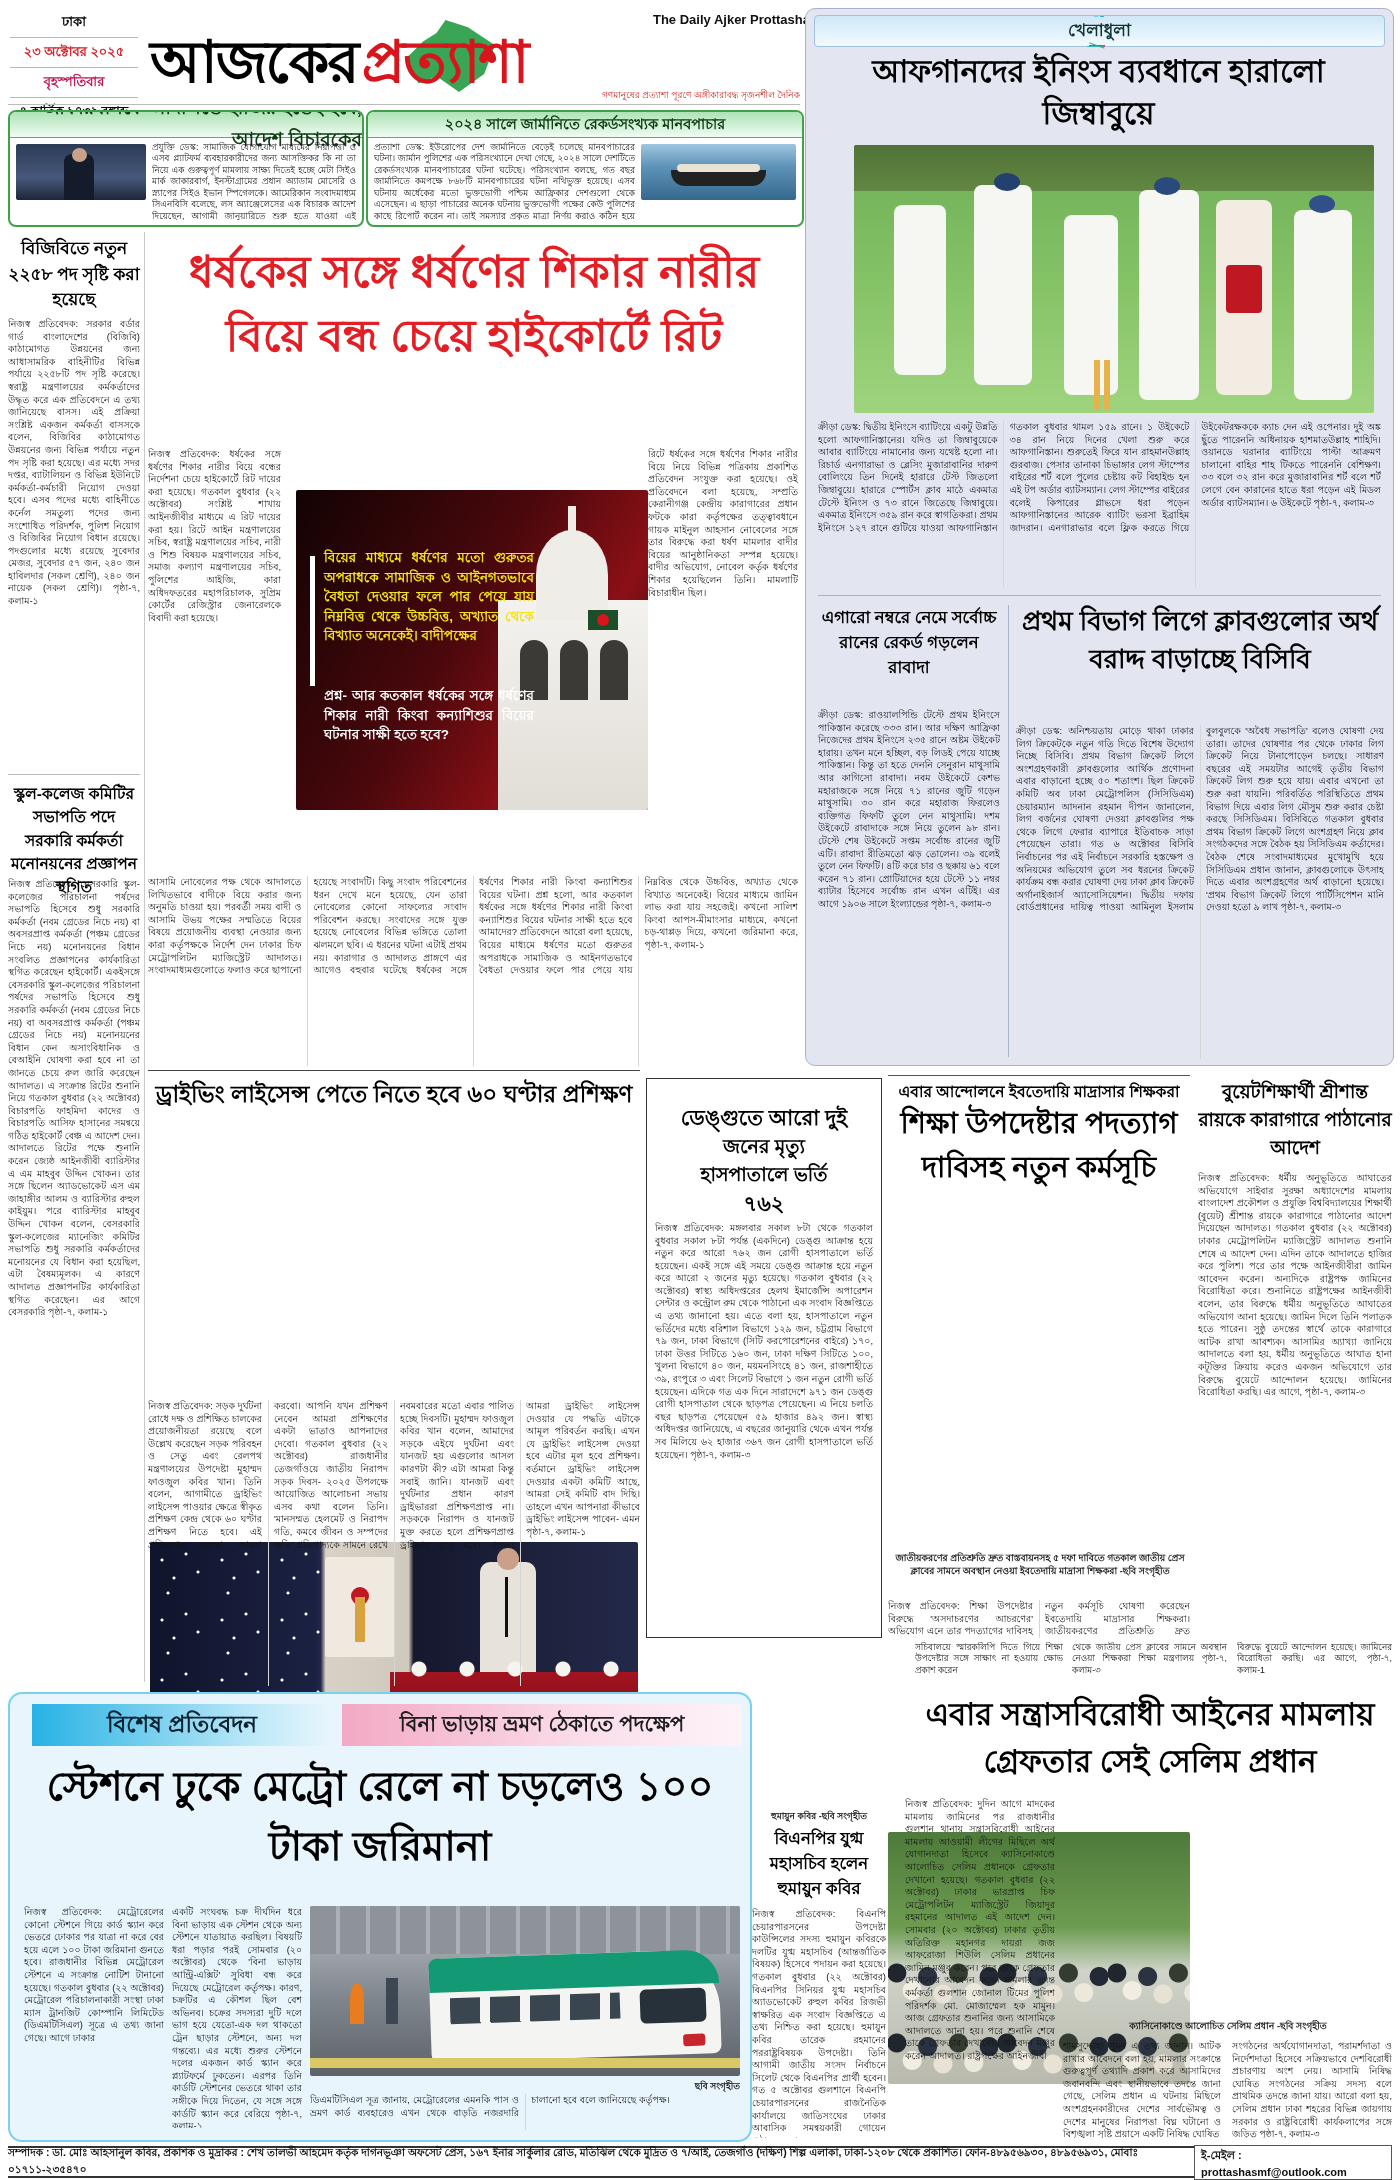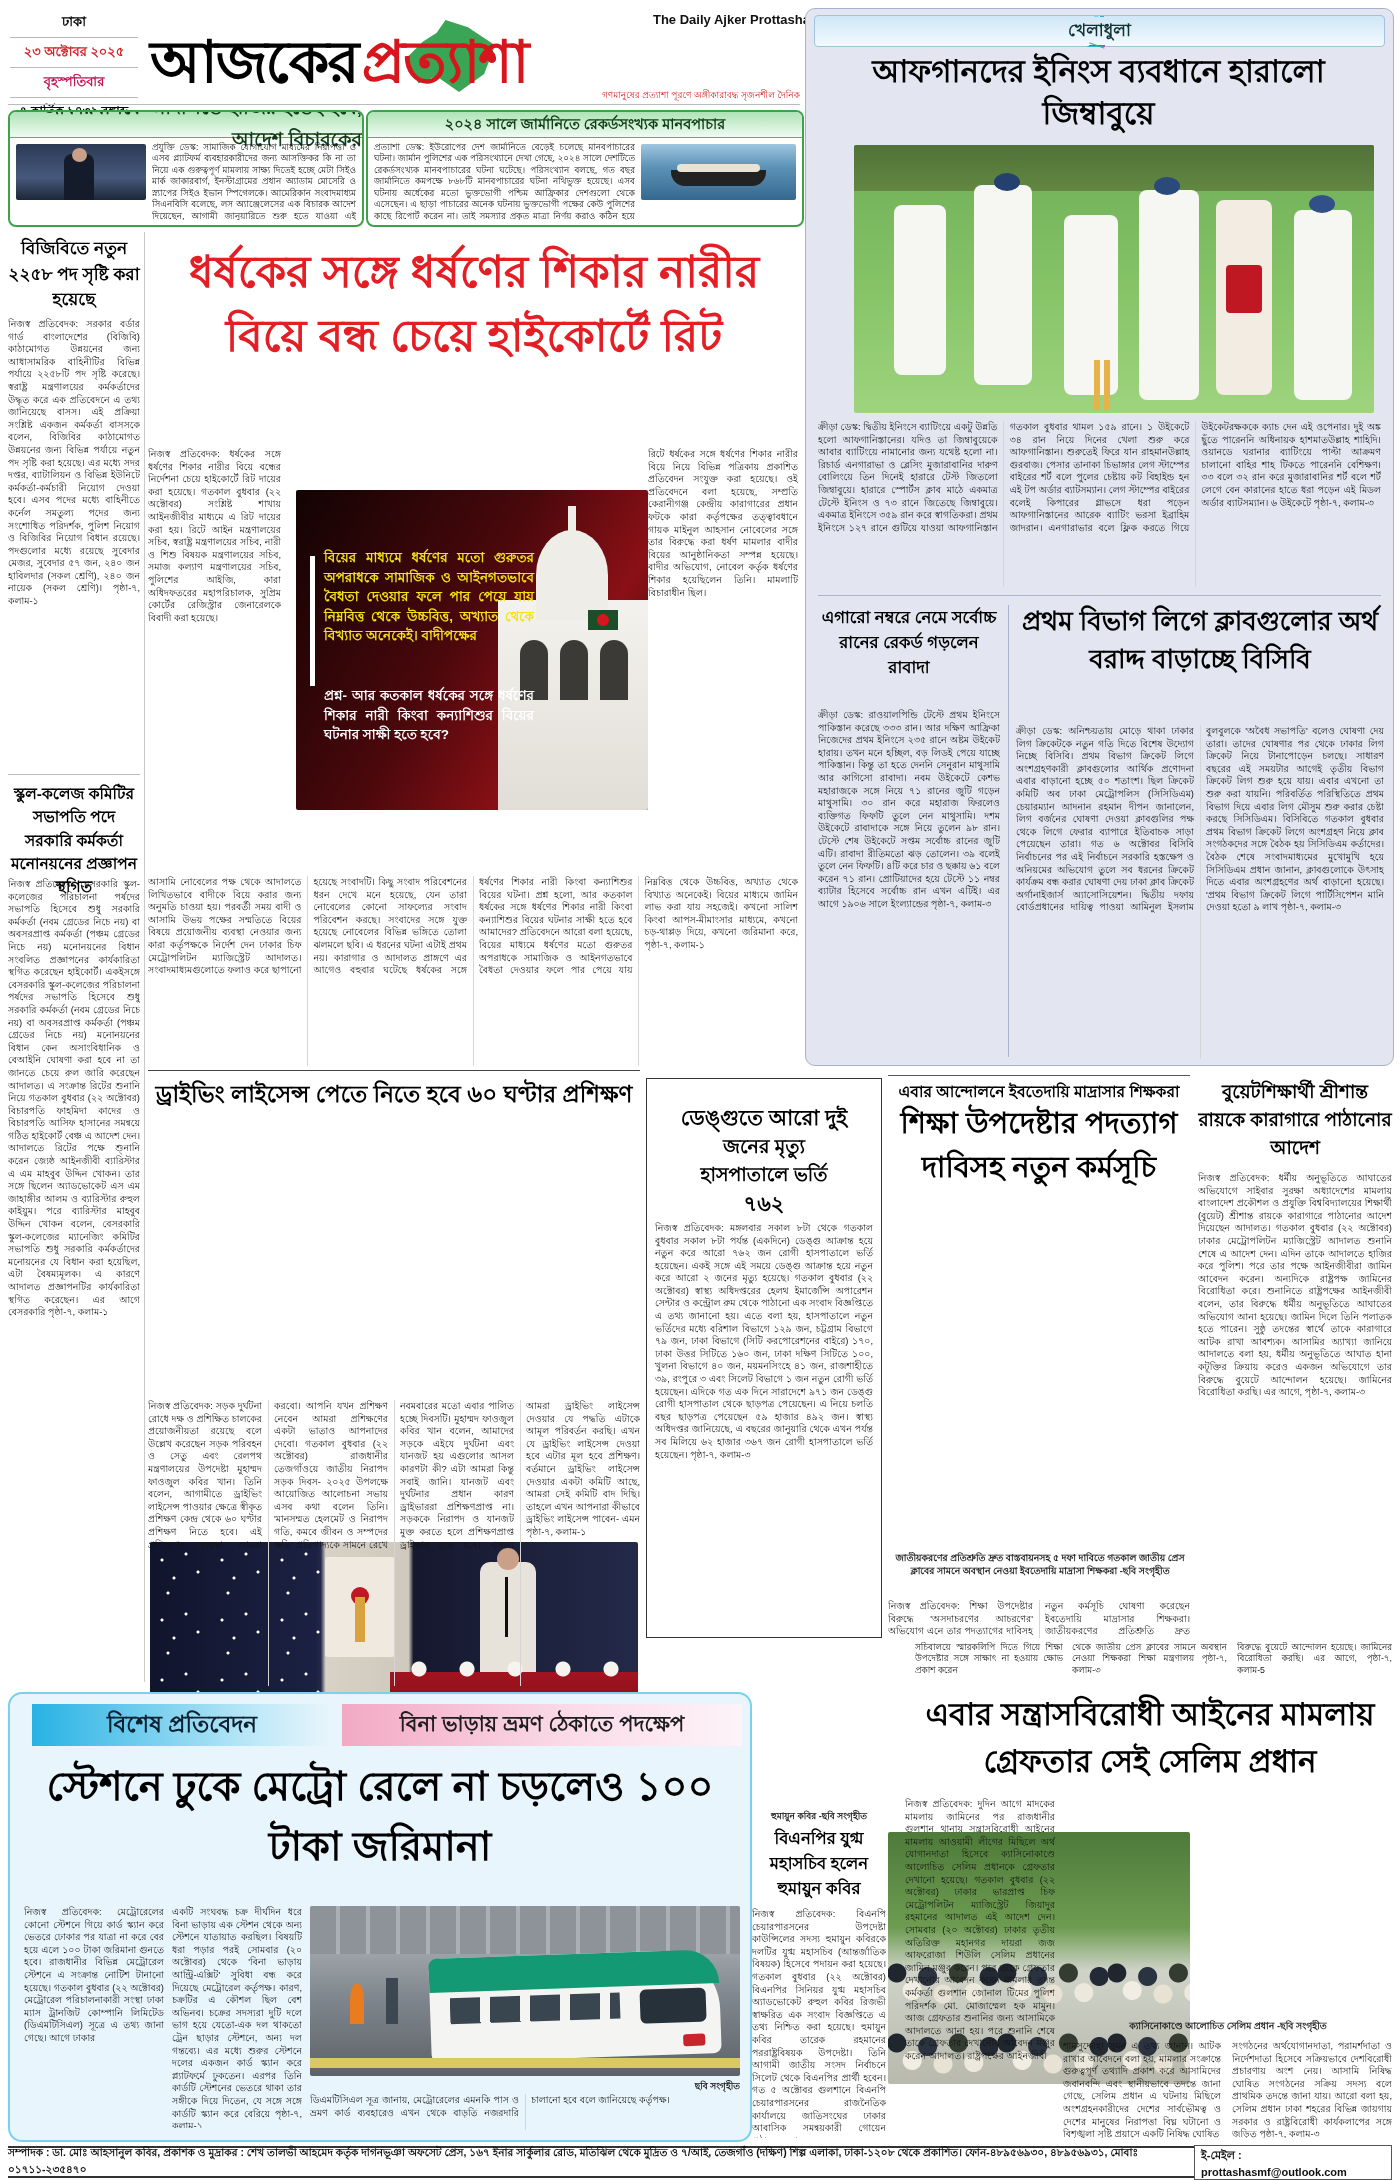--- a/index.html
+++ b/index.html
@@ -169,21 +169,21 @@
     <div class="abs" style="left:0;top:120px;width:302px;height:132px;background:radial-gradient(circle at 8% 30%,#20262e 9px,transparent 10px),radial-gradient(circle at 22% 55%,#f1ede2 9px,transparent 10px),radial-gradient(circle at 36% 35%,#2b3340 9px,transparent 10px),radial-gradient(circle at 50% 60%,#e7e2d4 9px,transparent 10px),radial-gradient(circle at 64% 30%,#343b30 9px,transparent 10px),radial-gradient(circle at 78% 58%,#ece8dc 9px,transparent 10px),radial-gradient(circle at 92% 35%,#232a35 9px,transparent 10px);background-size:110px 70px;"></div>
   </div>
   <div class="abs caption" style="left:892px;top:1552px;width:296px;height:44px;">জাতীয়করণের প্রতিশ্রুতি দ্রুত বাস্তবায়নসহ ৫ দফা দাবিতে গতকাল জাতীয় প্রেস ক্লাবের সামনে অবস্থান নেওয়া ইবতেদায়ি মাদ্রাসা শিক্ষকরা -ছবি সংগৃহীত</div>
   <div class="abs body-txt cols2" style="left:888px;top:1600px;width:302px;height:38px;">নিজস্ব প্রতিবেদক: শিক্ষা উপদেষ্টার বিরুদ্ধে 'অসদাচরণের আচরণের' অভিযোগ এনে তার পদত্যাগের দাবিসহ নতুন কর্মসূচি ঘোষণা করেছেন ইবতেদায়ি মাদ্রাসার শিক্ষকরা। জাতীয়করণের প্রতিশ্রুতি দ্রুত বাস্তবায়নসহ ৫ দফা দাবিতে আন্দোলন চালিয়ে যাচ্ছেন তারা। গতকাল বুধবার (২২ অক্টোবর) জাতীয় প্রেস ক্লাবের সামনে অবস্থান কর্মসূচি থেকে নতুন কর্মসূচি ঘোষণা করা হয়। পূর্বঘোষিত কর্মসূচির অংশ হিসেবে সকাল থেকে সড়ক অবরোধ করে রাখেন আড়াই হাজারের বেশি শিক্ষক। গতকাল দুপুরে সচিবালয়ে স্মারকলিপি দেওয়া হয়।</div>
 
   <div class="abs hl" style="left:1198px;top:1078px;width:194px;font-size:18.5px;line-height:1.5;">বুয়েটশিক্ষার্থী শ্রীশান্ত রায়কে কারাগারে পাঠানোর আদেশ</div>
   <div class="abs body-txt" style="left:1198px;top:1172px;width:194px;height:462px;">নিজস্ব প্রতিবেদক: ধর্মীয় অনুভূতিতে আঘাতের অভিযোগে সাইবার সুরক্ষা অধ্যাদেশের মামলায় বাংলাদেশ প্রকৌশল ও প্রযুক্তি বিশ্ববিদ্যালয়ের শিক্ষার্থী (বুয়েট) শ্রীশান্ত রায়কে কারাগারে পাঠানোর আদেশ দিয়েছেন আদালত। গতকাল বুধবার (২২ অক্টোবর) ঢাকার মেট্রোপলিটন ম্যাজিস্ট্রেট আদালত শুনানি শেষে এ আদেশ দেন। এদিন তাকে আদালতে হাজির করে পুলিশ। পরে তার পক্ষে আইনজীবীরা জামিন আবেদন করেন। অন্যদিকে রাষ্ট্রপক্ষ জামিনের বিরোধিতা করে। শুনানিতে রাষ্ট্রপক্ষের আইনজীবী বলেন, তার বিরুদ্ধে ধর্মীয় অনুভূতিতে আঘাতের অভিযোগ আনা হয়েছে। জামিন দিলে তিনি পলাতক হতে পারেন। সুষ্ঠু তদন্তের স্বার্থে তাকে কারাগারে আটক রাখা আবশ্যক। আসামির অ্যাখ্যা জানিয়ে আদালতে বলা হয়, ধর্মীয় অনুভূতিতে আঘাত হানা কটূক্তির ক্রিয়ায় করেও একজন অভিযোগে তার বিরুদ্ধে বুয়েটে আন্দোলন হয়েছে। জামিনের বিরোধিতা করছি। এর আগে, পৃষ্ঠা-৭, কলাম-৩</div>
 
   <div class="abs body-sm" style="left:915px;top:1642px;width:148px;height:46px;">সচিবালয়ে স্মারকলিপি দিতে গিয়ে শিক্ষা উপদেষ্টার সঙ্গে সাক্ষাৎ না হওয়ায় ক্ষোভ প্রকাশ করেন</div>
   <div class="abs body-sm" style="left:1072px;top:1642px;width:155px;height:46px;">থেকে জাতীয় প্রেস ক্লাবের সামনে অবস্থান নেওয়া শিক্ষকরা শিক্ষা মন্ত্রণালয় পৃষ্ঠা-৭, কলাম-৩</div>
-  <div class="abs body-sm" style="left:1237px;top:1642px;width:155px;height:46px;">বিরুদ্ধে বুয়েটে আন্দোলন হয়েছে। জামিনের বিরোধিতা করছি। এর আগে, পৃষ্ঠা-৭, কলাম-5</div>
+  <div class="abs body-sm" style="left:1237px;top:1642px;width:155px;height:46px;">বিরুদ্ধে বুয়েটে আন্দোলন হয়েছে। জামিনের বিরোধিতা করছি। এর আগে, পৃষ্ঠা-৭, কলাম-1</div>
 
   <div class="abs" style="left:8px;top:1692px;width:740px;height:446px;background:#e9f5fc;border:2px solid #79d0ef;border-radius:14px;overflow:hidden;">
     <div class="abs" style="left:332px;top:10px;width:400px;height:42px;background:linear-gradient(90deg,#f2a9c4,#fbdde9 60%,#fdf3f8);display:flex;align-items:center;justify-content:center;font-size:21px;font-weight:bold;color:#1d1d1d;">বিনা ভাড়ায় ভ্রমণ ঠেকাতে পদক্ষেপ</div>
     <div class="abs" style="left:22px;top:10px;width:300px;height:42px;background:linear-gradient(90deg,#27b2e4,#bfe9f8 75%,#e9f5fc);display:flex;align-items:center;justify-content:center;font-size:23px;font-weight:bold;color:#0c2233;">বিশেষ প্রতিবেদন</div>
     <div class="abs hl" style="left:20px;top:62px;width:700px;font-size:40px;line-height:1.5;">স্টেশনে ঢুকে মেট্রো রেলে না চড়লেও ১০০ টাকা জরিমানা</div>
     <div class="abs body-txt" style="left:14px;top:212px;width:140px;height:222px;">নিজস্ব প্রতিবেদক: মেট্রোরেলের কোনো স্টেশনে গিয়ে কার্ড স্ক্যান করে ভেতরে ঢোকার পর যাত্রা না করে বের হয়ে এলে ১০০ টাকা জরিমানা গুনতে হবে। রাজধানীর বিভিন্ন মেট্রোরেল স্টেশনে এ সংক্রান্ত নোটিশ টানানো হয়েছে। গতকাল বুধবার (২২ অক্টোবর) মেট্রোরেল পরিচালনাকারী সংস্থা ঢাকা ম্যাস ট্রানজিট কোম্পানি লিমিটেড (ডিএমটিসিএল) সূত্রে এ তথ্য জানা গেছে। আগে ঢাকার</div>
     <div class="abs body-txt" style="left:162px;top:212px;width:130px;height:222px;">একটি সংঘবদ্ধ চক্র দীর্ঘদিন ধরে বিনা ভাড়ায় এক স্টেশন থেকে অন্য স্টেশনে যাতায়াত করছিল। বিষয়টি ধরা পড়ার পরই সোমবার (২০ অক্টোবর) থেকে 'বিনা ভাড়ায় আন্ট্রি-এক্সিট' সুবিধা বন্ধ করে দিয়েছে মেট্রোরেল কর্তৃপক্ষ। কারণ, চক্রটির এ কৌশল ছিল বেশ অভিনব। চক্রের সদস্যরা দুটি দলে ভাগ হয়ে যেতো-এক দল থাকতো ট্রেন ছাড়ার স্টেশনে, অন্য দল গন্তব্যে। এর মধ্যে শুরুর স্টেশনে দলের একজন কার্ড স্ক্যান করে প্ল্যাটফর্মে ঢুকতেন। এরপর তিনি কার্ডটি স্টেশনের ভেতরে থাকা তার সঙ্গীকে দিয়ে দিতেন, যে সঙ্গে সঙ্গে কার্ডটি স্ক্যান করে বেরিয়ে পৃষ্ঠা-৭, কলাম-১</div>
     <div class="abs photo" style="left:300px;top:212px;width:430px;height:170px;background:linear-gradient(180deg,#b9bdc2 0%,#9aa0a6 30%,#7e858c 55%,#5d6368 100%);">
       <div class="abs" style="left:0;top:0;width:430px;height:48px;background:repeating-linear-gradient(90deg,#8d9399 0 26px,#aab0b6 26px 30px);"></div>
       <div class="abs" style="left:120px;top:48px;width:290px;height:104px;background:#f4f4f2;border-radius:14px 60px 8px 8px;transform:rotate(-2deg);">

